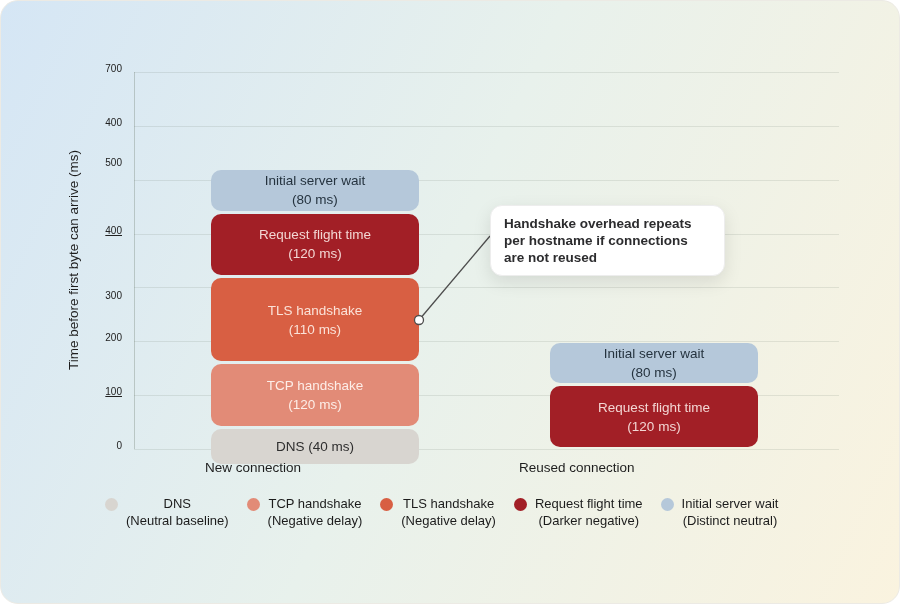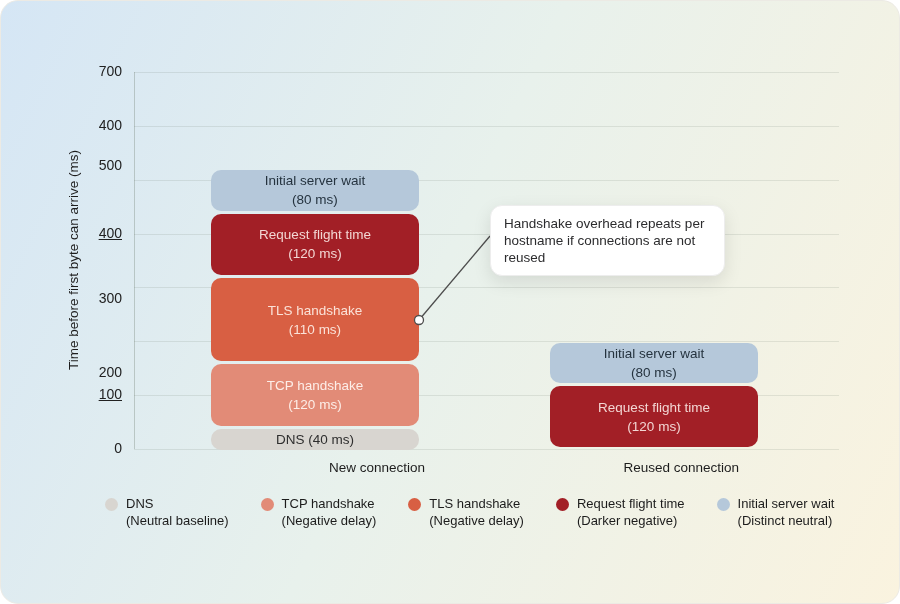--- a/index.html
+++ b/index.html
@@ -3,67 +3,68 @@
 <meta charset="utf-8">
 <style>
   html,body{margin:0;padding:0;background:#ffffff;font-family:"Liberation Sans",sans-serif;}
   .card{
     position:relative;width:900px;height:604px;border-radius:18px;overflow:hidden;
     background:linear-gradient(115deg,#d5e6f5 0%,#e8f1ec 48%,#faf3df 100%);
     border:1px solid #eceae4;box-sizing:border-box;
   }
   .gridline{position:absolute;height:1px;background:rgba(110,125,110,0.16);}
   .axisline{position:absolute;width:1px;background:rgba(110,125,110,0.34);}
-  .tick{position:absolute;left:61px;width:60px;text-align:right;font-size:14px;color:#212121;}
+  .tick{position:absolute;left:61px;width:60px;text-align:right;font-size:10px;color:#212121;}
   .ytitle{
     position:absolute;left:72px;top:259px;transform:translate(-50%,-50%) rotate(-90deg);
     font-size:13.5px;color:#1d1d1d;white-space:nowrap;
   }
   .seg{
     position:absolute;border-radius:10px;display:flex;flex-direction:column;
     align-items:center;justify-content:center;font-size:13.5px;line-height:1.42;text-align:center;
   }
-  .xlabel{position:absolute;top:459px;width:220px;text-align:right;font-size:13.5px;color:#1d1d1d;}
+  .xlabel{position:absolute;top:459px;width:220px;text-align:left;font-size:13.5px;color:#1d1d1d;}
   .pointer{position:absolute;left:0;top:0;pointer-events:none;}
   .callout{
     position:absolute;left:489px;top:204px;width:207px;background:#ffffff;
     border:1px solid #ededed;border-radius:12px;padding:9px 13px;
     font-size:13.5px;line-height:1.27;color:#2c2c2e;
     box-shadow:0 6px 18px rgba(0,0,0,0.10);
+    font-weight:bold;
   }
-  .legend{position:absolute;left:104px;top:494px;display:flex;gap:32px;}
+  .legend{position:absolute;left:104px;top:494px;display:flex;gap:18px;text-align:center;}
   .litem{display:flex;gap:8px;}
   .ldot{width:13px;height:13px;border-radius:50%;margin-top:3px;flex:0 0 auto;}
   .ltext div{font-size:13px;line-height:1.32;color:#1c1c1c;white-space:nowrap;}
 </style>
 </head>
 <body>
 
 <div class="card">
   <div class="ytitle">Time before first byte can arrive (ms)</div>
 
   <div id="plot">
       <div class="gridline" style="top: 448px; left: 133px; width: 705px;"></div>
       <div class="tick" style="top: 439px;">0</div>
       <div class="gridline" style="top: 394.143px; left: 133px; width: 705px;"></div>
       <div class="tick" style="top: 385.143px; text-decoration: underline;">100</div>
       <div class="gridline" style="top: 340.286px; left: 133px; width: 705px;"></div>
-      <div class="tick" style="top: 331.286px; margin-top: 32px;">200</div>
+      <div class="tick" style="top: 331.286px;">200</div>
       <div class="gridline" style="top: 286.429px; left: 133px; width: 705px;"></div>
       <div class="tick" style="top: 289px;">300</div>
       <div class="gridline" style="top: 232.571px; left: 133px; width: 705px;"></div>
       <div class="tick" style="top: 223.571px; text-decoration: underline;">400</div>
       <div class="gridline" style="top: 178.714px; left: 133px; width: 705px;"></div>
       <div class="tick" style="top: 156px;">500</div>
       <div class="gridline" style="top: 124.857px; left: 133px; width: 705px;"></div>
       <div class="tick" style="top: 115.857px;">400</div>
       <div class="gridline" style="top: 71px; left: 133px; width: 705px;"></div>
       <div class="tick" style="top: 62px;">700</div>
       <div class="axisline" style="left: 133px; top: 71px; height: 377px;"></div>
-      <div class="seg" style="left: 210px; top: 427.957px; height: 21px; width: 208px; background: rgb(216, 213, 208); color: rgb(46, 46, 46);">
+      <div class="seg" style="left: 210px; top: 427.957px; height: 35px; width: 208px; background: rgb(216, 213, 208); color: rgb(46, 46, 46);">
         <div>DNS (40 ms)</div>
       </div>
       <div class="seg" style="left: 210px; top: 363.329px; height: 61.6286px; width: 208px; background: rgb(226, 139, 119); color: rgb(253, 238, 232);">
         <div>TCP handshake</div>
         <div>(120 ms)</div>
       </div>
       <div class="seg" style="left: 210px; top: 277.157px; height: 83.1714px; width: 208px; background: rgb(216, 95, 67); color: rgb(251, 226, 216);">
         <div>TLS handshake</div>
         <div>(110 ms)</div>
       </div>

